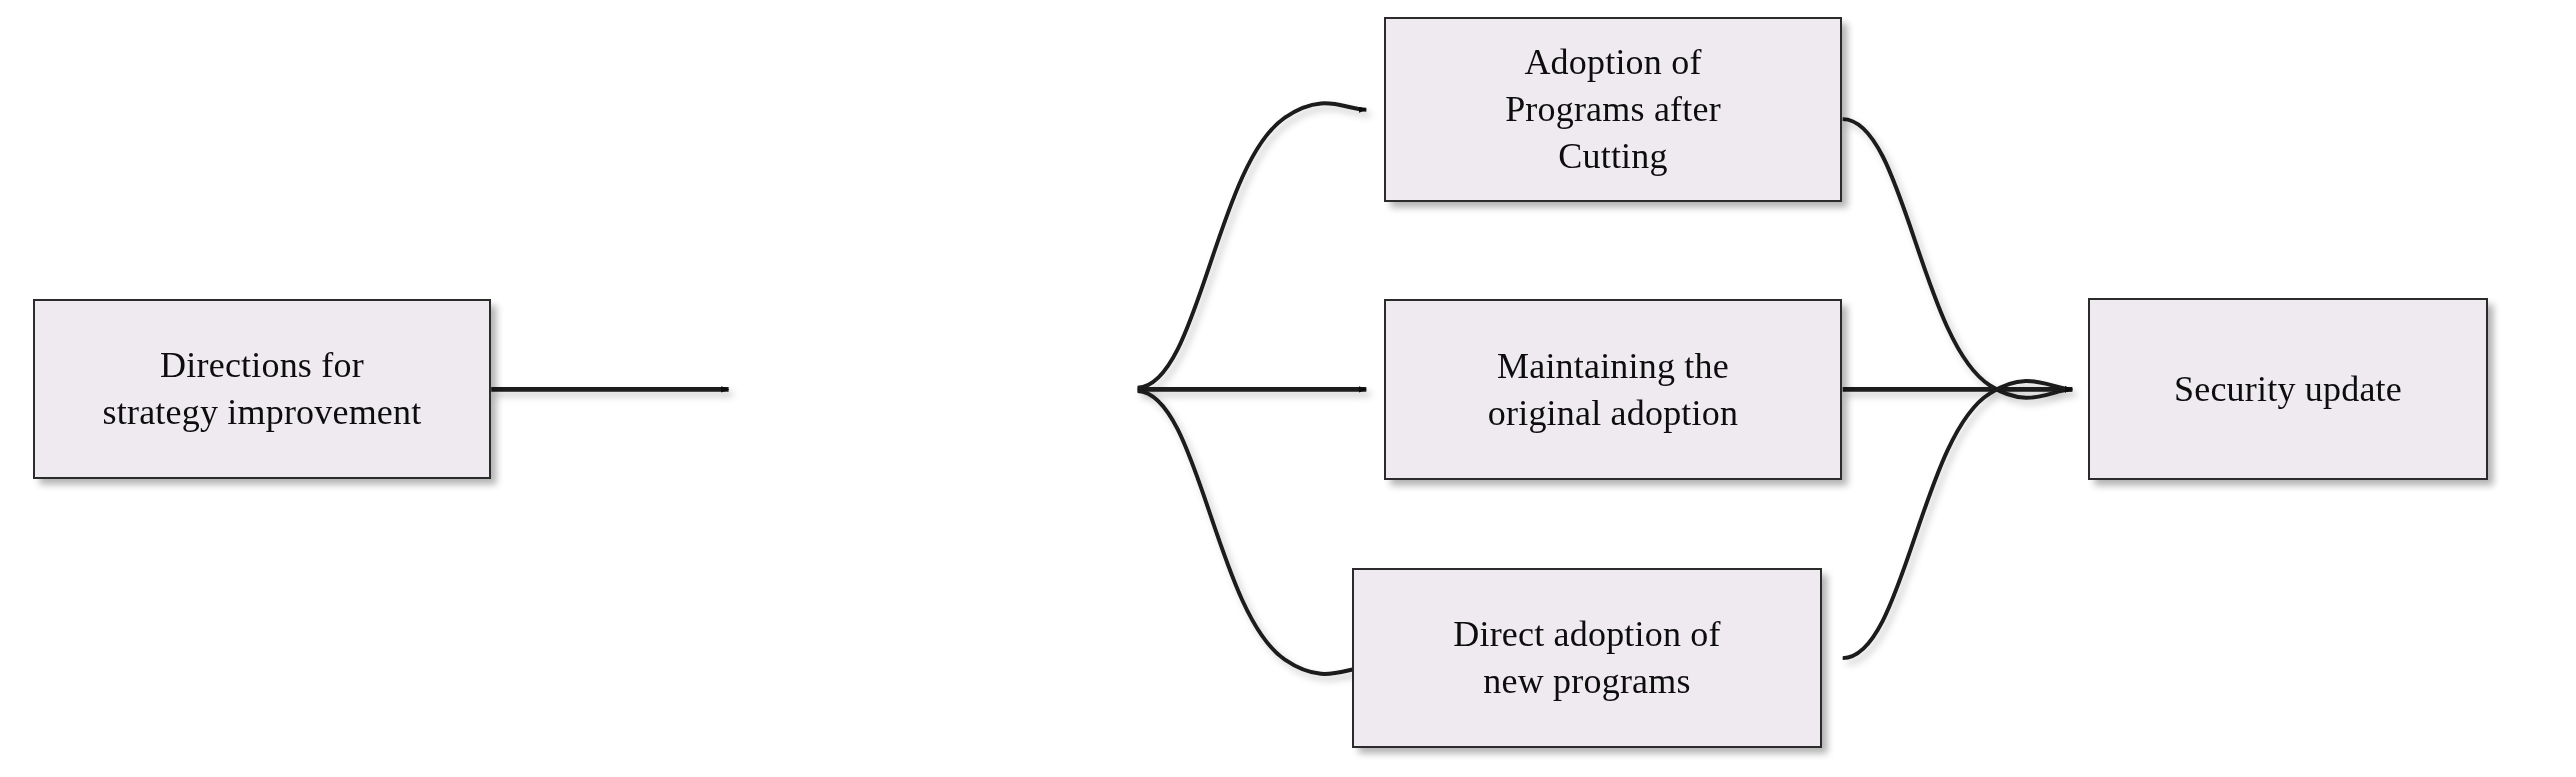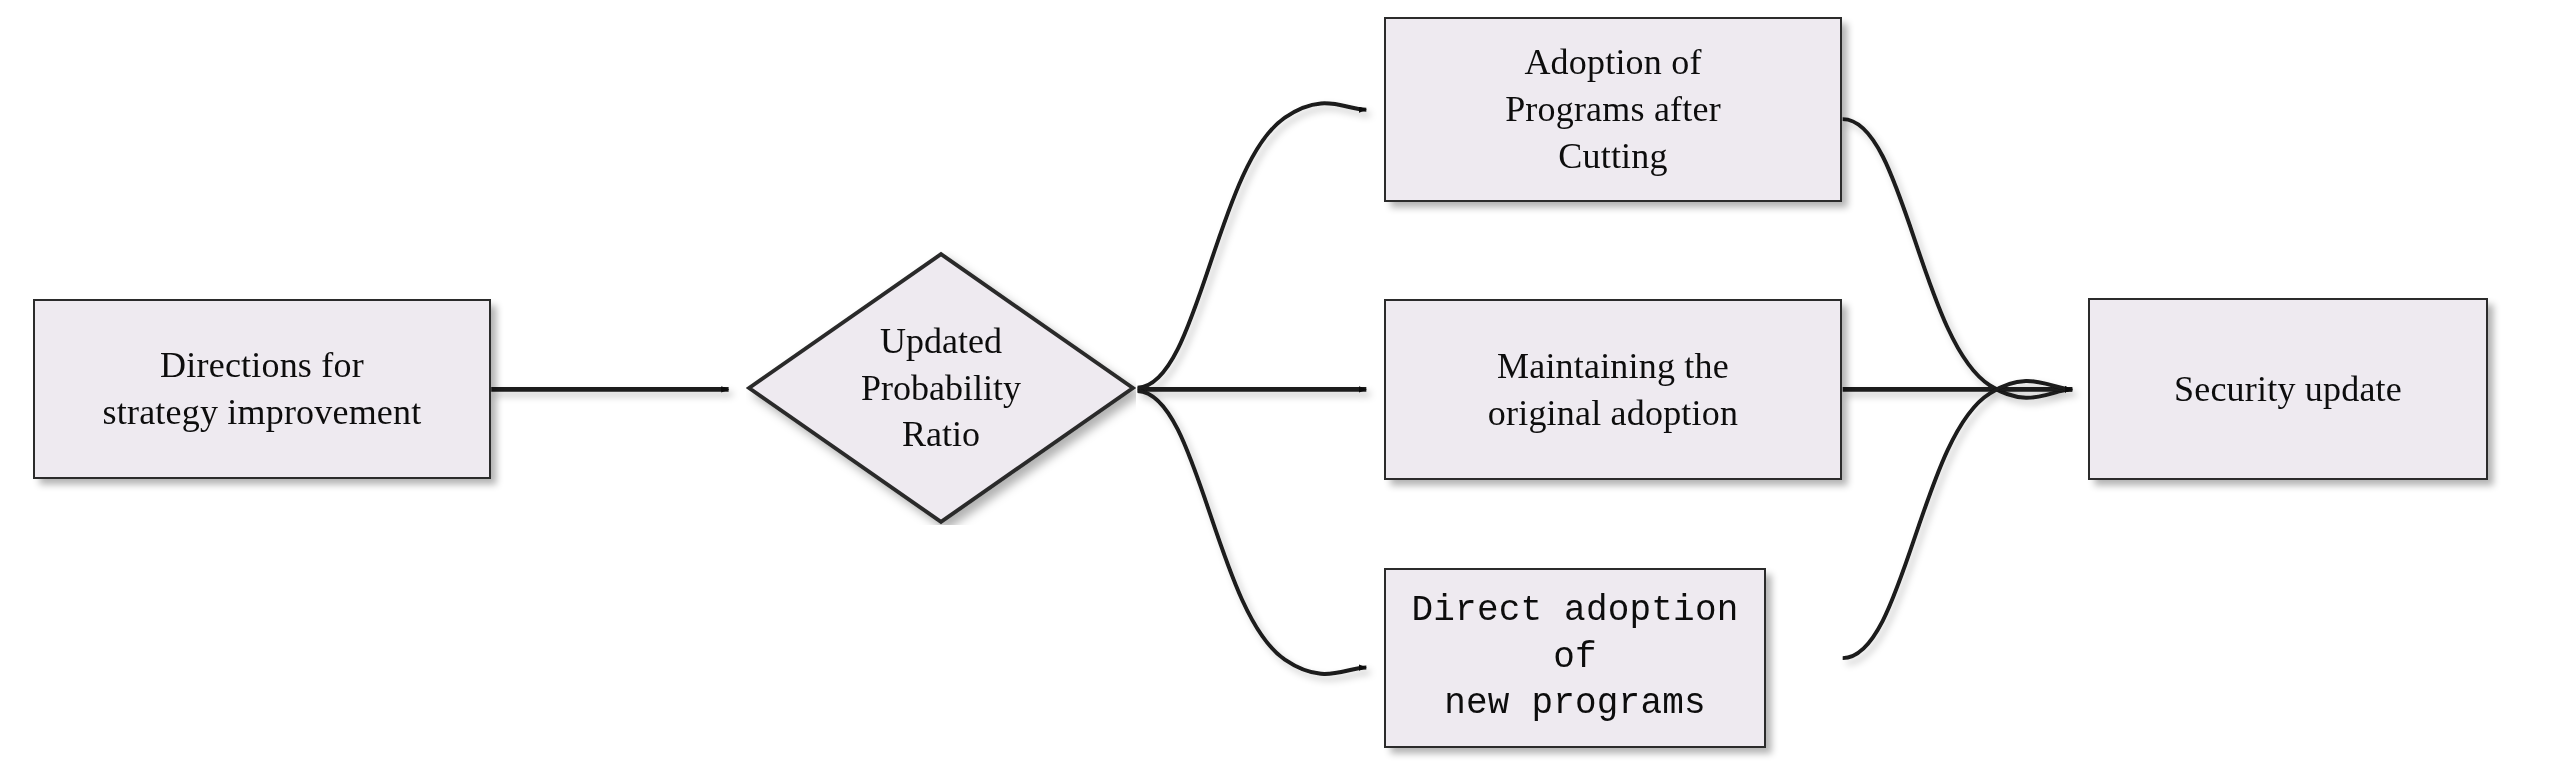--- a/index.html
+++ b/index.html
@@ -97,46 +97,33 @@
 
       <path d="M 2352,840 C 2430,840 2452,556 2540,502 C 2590,470 2618,497 2645,497" marker-end="url(#arrowhead)"></path>
     </g>
   </svg>
 
   <div class="node rect-node" style="left:33px; top:299px; width:458px; height:180px;">
     <div class="label">Directions for
 strategy improvement</div>
   </div>
 
-  <div class="node diamond-node" style="left:746px; top:251px; width:390px; height:274px;">
-    <svg class="diamond-shape" viewBox="0 0 498 350" preserveAspectRatio="none" xmlns="http://www.w3.org/2000/svg">
-      <defs>
-        <filter id="dshadow" x="-25%" y="-25%" width="160%" height="160%">
-          <feDropShadow dx="7" dy="8" stdDeviation="6" flood-color="#000000" flood-opacity="0.30"></feDropShadow>
-        </filter>
-      </defs>
-      <polygon points="249,4 494,175 249,346 4,175" fill="#eeeaf0" stroke="#2b2b2b" stroke-width="5" filter="url(#dshadow)"></polygon>
-    </svg>
-    <div class="label">Updated
-Probability
-Ratio</div>
-  </div>
 
   <div class="node rect-node" style="left:1384px; top:17px; width:458px; height:185px;">
     <div class="label">Adoption of
 Programs after
 Cutting</div>
   </div>
 
   <div class="node rect-node" style="left:1384px; top:299px; width:458px; height:181px;">
     <div class="label">Maintaining the
 original adoption</div>
   </div>
 
-  <div class="node rect-node" style="left:1384px; top:568px; width:382px; height:180px;font-family:Liberation Mono, monospace;">
+  <div class="node rect-node" style="left:1352px; top:568px; width:470px; height:180px;">
     <div class="label">Direct adoption of
 new programs</div>
   </div>
 
   <div class="node rect-node" style="left:2088px; top:298px; width:400px; height:182px;font-family:Liberation Serif, serif;">
     <div class="label">Security update</div>
   </div>
 
 </div>
 

